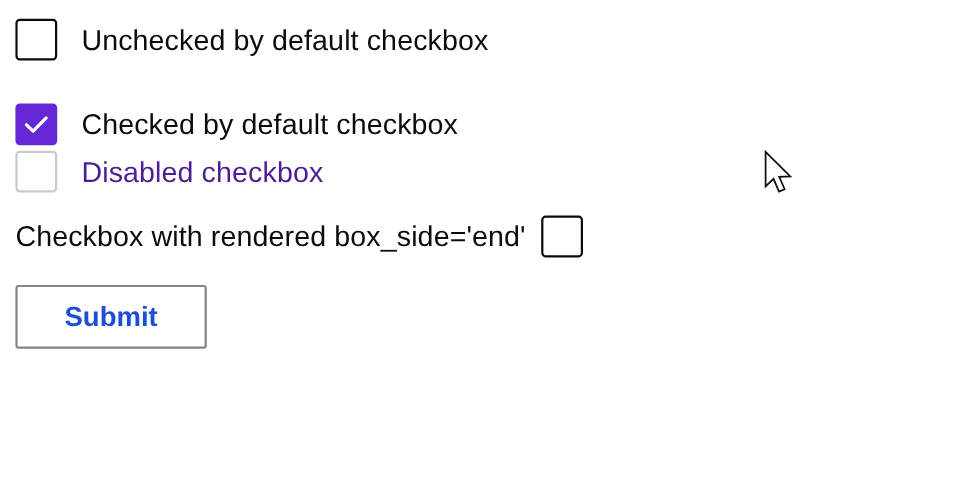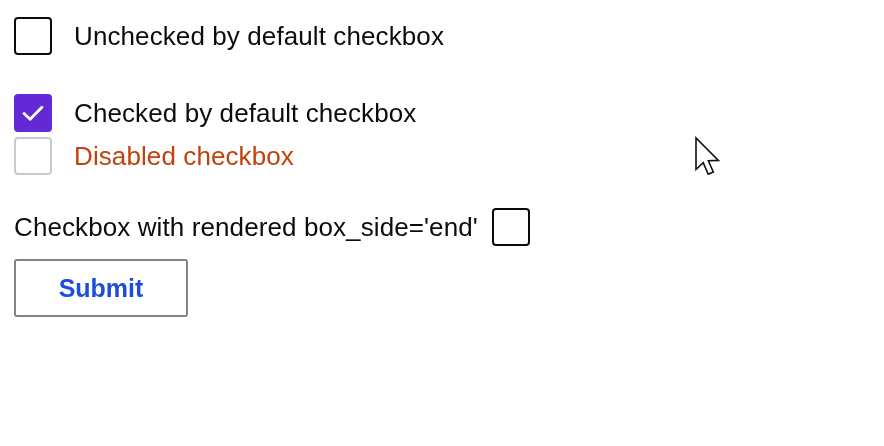--- a/index.html
+++ b/index.html
@@ -28,21 +28,21 @@
   .cb-row {
     position: absolute;
     left: 14px;
     display: flex;
     align-items: center;
     height: 38px;
   }
   .cb-row.row-1 { top: 17px; }
   .cb-row.row-2 { top: 77px; margin-top: 17px; }
   .cb-row.row-3 { top: 137px; }
-  .cb-row.row-4 { top: 196px; margin-top: 12px; }
+  .cb-row.row-4 { top: 196px; }
 
   
   .box {
     width: 38px;
     height: 38px;
     box-sizing: border-box;
     border-radius: 4px;
     flex: 0 0 auto;
     position: relative;
   }
@@ -77,21 +77,21 @@
   }
   .cb-row.row-1 .cb-label,
   .cb-row.row-2 .cb-label,
   .cb-row.row-3 .cb-label {
     margin-left: 22px;
   }
   .cb-row.row-4 .cb-label {
     margin-right: 14px;
   }
   .cb-label.muted {
-    color: #c2410c;
+    color: #4c1d95;
   }
 
   
   .submit-btn {
     position: absolute;
     left: 14px;
     top: 259px;
     width: 174px;
     height: 58px;
     box-sizing: border-box;

